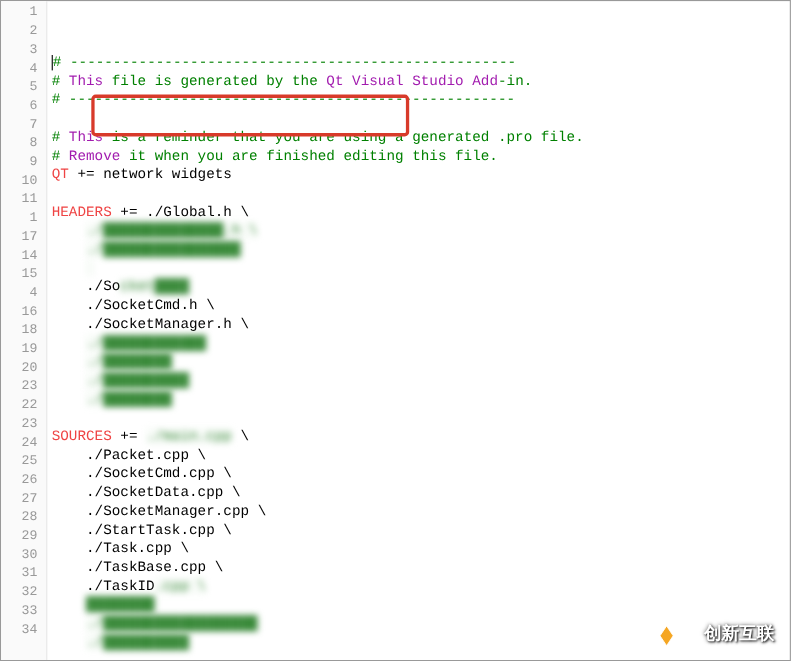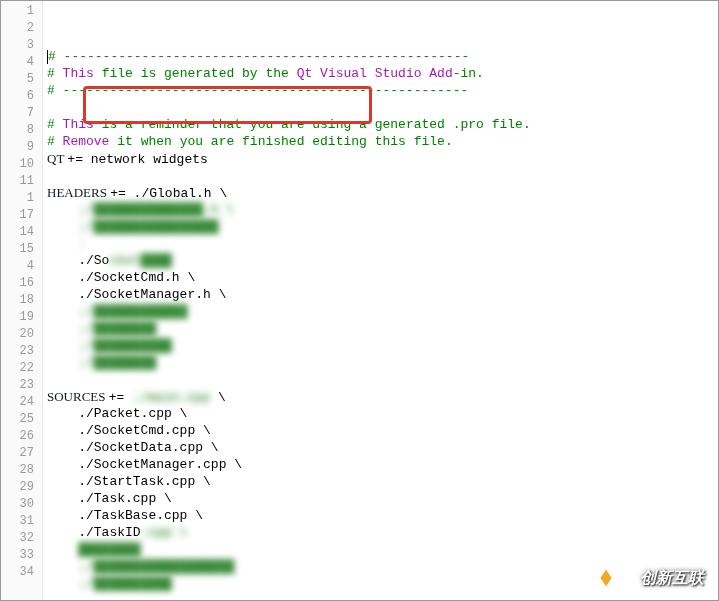--- a/index.html
+++ b/index.html
@@ -40,21 +40,21 @@
       padding-left: 4px;
       white-space: pre;
       position: relative;
     }
     .line {
       height: 17px;
       line-height: 17px;
       position: relative;
     }
     .c-green { color: #008000; }
-    .c-blue { color: #0f172a; font-family: Liberation Serif, serif; }
+    .c-blue { color: #ef4444; }
     .c-black { color: #000; }
     .c-navy { color: #a21caf; }
     .cursor {
       border-left: 1px solid #000;
       height: 14px;
       display: inline-block;
       vertical-align: middle;
     }
     .highlight-box {
       position: absolute;
@@ -67,25 +67,23 @@
       filter: blur(3px);
       -webkit-filter: blur(3px);
       color: #3a8a3a;
       background: rgba(200,230,200,0.15);
     }
     .watermark {
       position: absolute;
       right: 14px;
       bottom: 10px;
       display: flex;
-      align-items: center;
       gap: 22px;
       pointer-events: none;
       z-index: 20;
-      font-style: italic;
     }
     .watermark-icon {
       width: 24px;
       height: 24px;
     }
     .watermark-text {
       color: #fff;
       font-family: "Microsoft YaHei", Arial, sans-serif;
       font-size: 16px;
       font-weight: 600;

